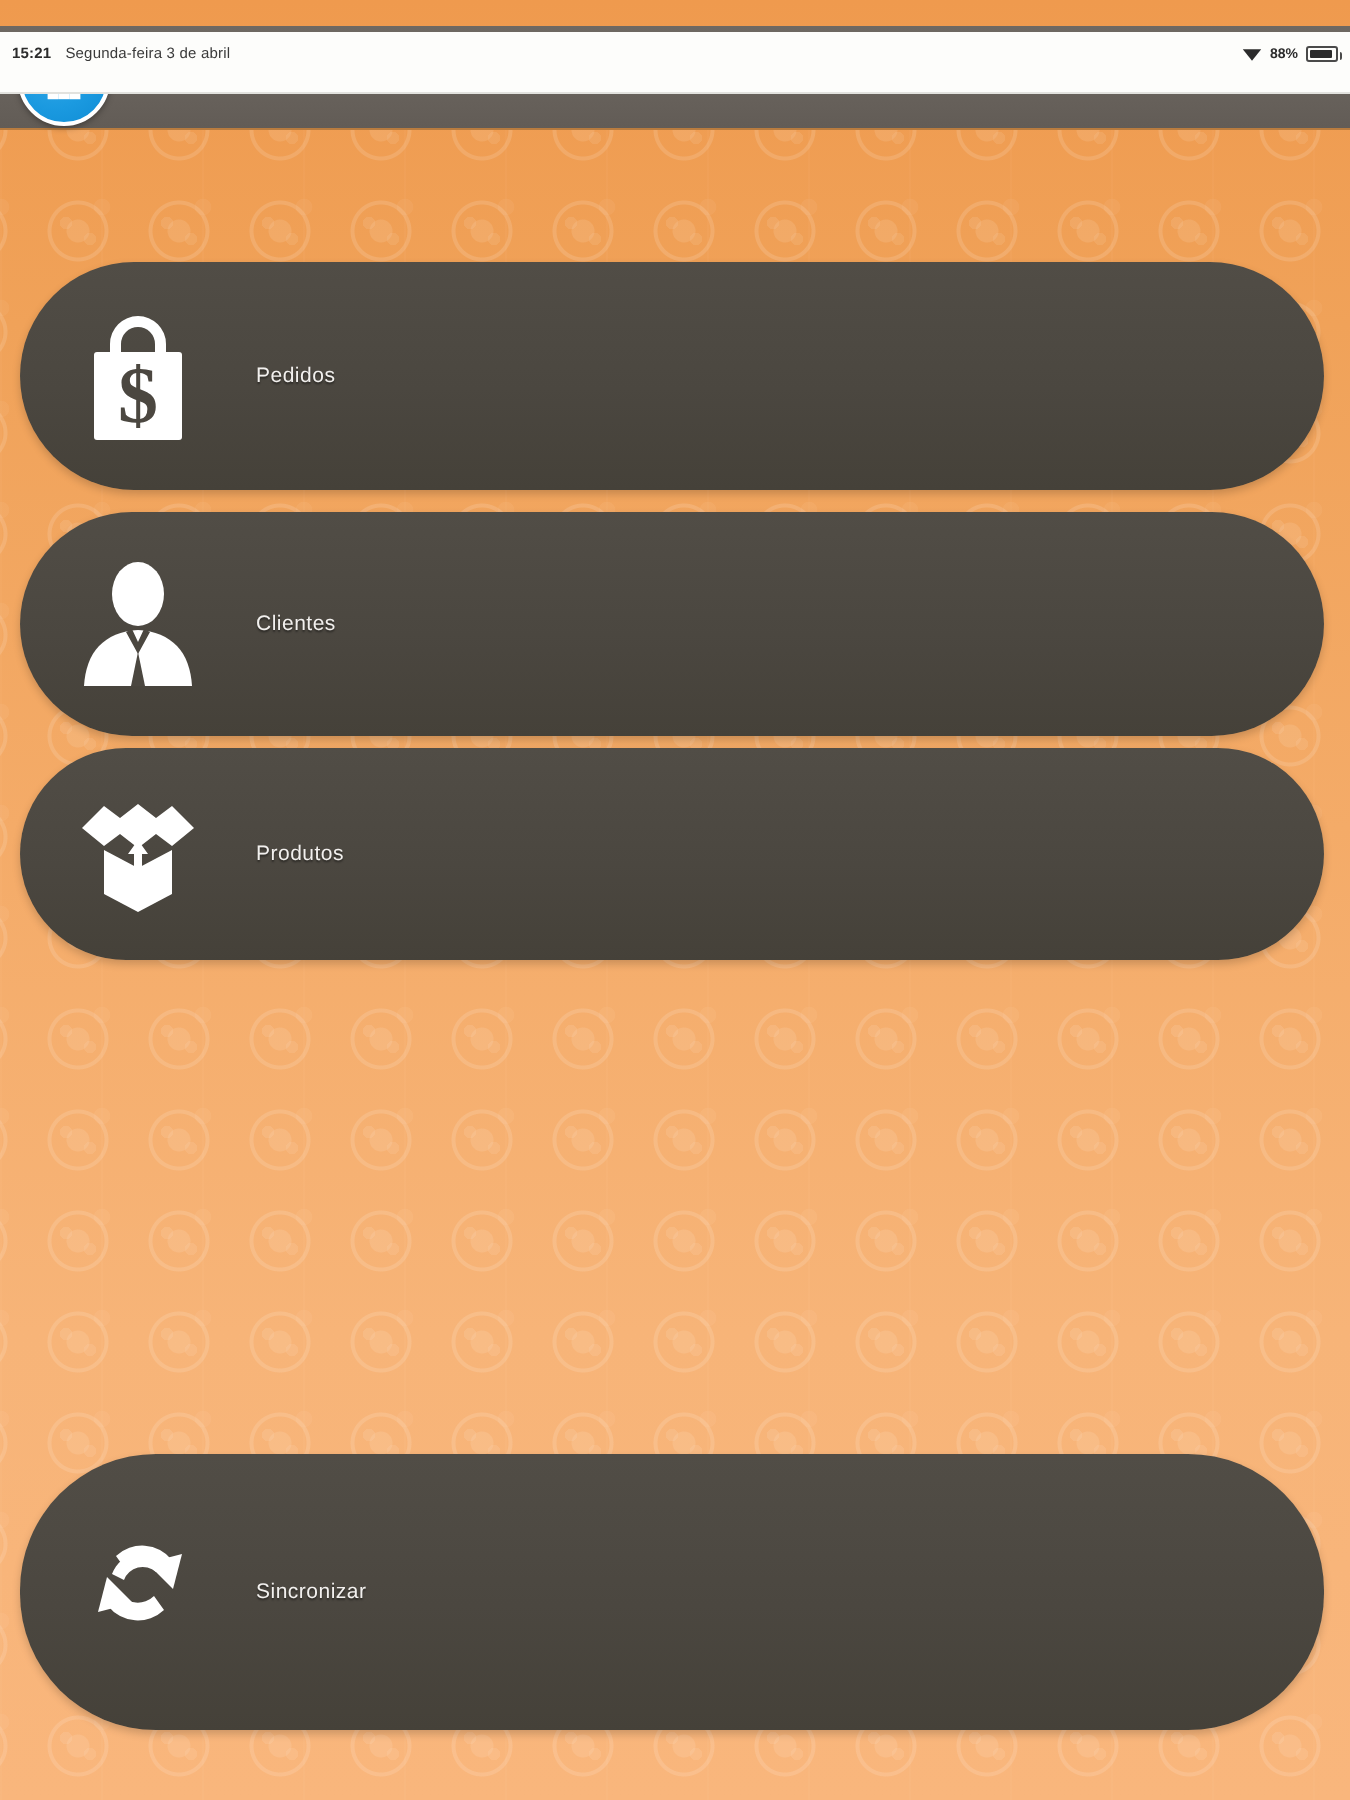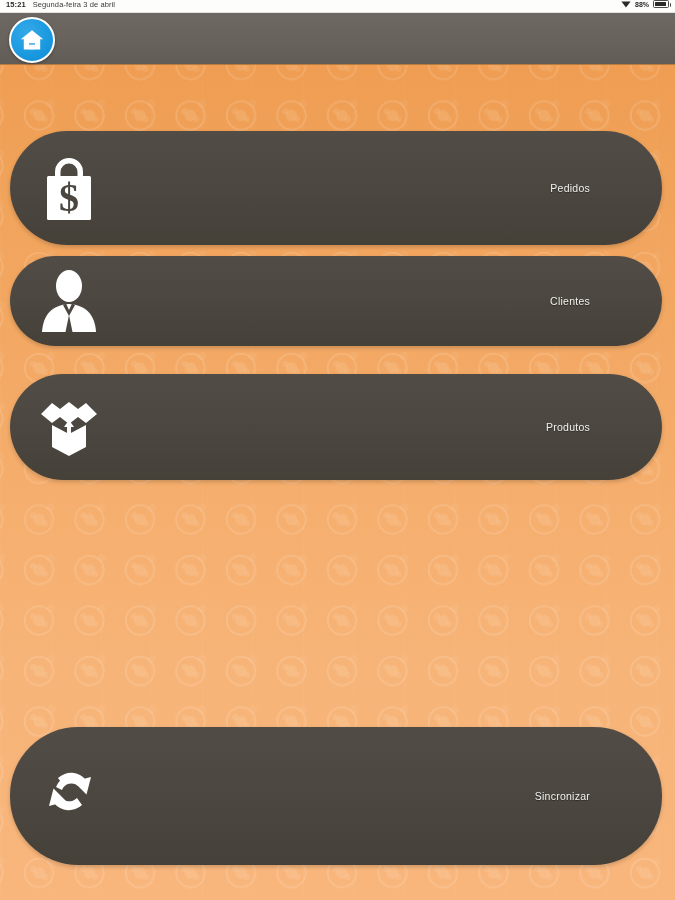--- a/index.html
+++ b/index.html
@@ -12,25 +12,25 @@
   }
 
   #app {
     position:relative;
     width:675px; height:900px;
     overflow:hidden;
   }
 
   
   .statusbar {
-    position:absolute; top:0; left:0;
+    position:absolute; top:16px; left:0;
     width:675px; height:13px;
     background:#fdfdfb;
-    display:flex; align-items:flex-start;
-    padding:0 6px;
+    display:flex; align-items:flex-end;
+    padding:15px 6px;
     border-bottom:1px solid #e2e2de;
     z-index:50;
   }
   .sb-left { display:flex; align-items:center; gap:7px; }
   .sb-time {
     font-size:7.5px; font-weight:bold; color:#2b2b2b;
     letter-spacing:.1px;
   }
   .sb-date {
     font-size:7.5px; color:#3a3a3a;
@@ -145,30 +145,30 @@
     box-shadow:0 2px 4px rgba(0,0,0,.18);
     z-index:10;
   }
   .mb-icon {
     width:118px;
     display:flex; align-items:center; justify-content:center;
     flex:0 0 auto;
   }
   .mb-label {
     flex:1 1 auto;
-    text-align:right;
+    text-align:left;
     color:#f2f0ee;
     font-size:10.5px;
     letter-spacing:.25px;
     padding-right:72px;
     text-shadow:0 1px 1px rgba(0,0,0,.45);
   }
 
   .btn-pedidos     { top:131px;  height:114px; }
-  .btn-clientes    { top:256px;  height:90px; }
+  .btn-clientes    { top:256px;  height:112px; }
   .btn-produtos    { top:374px;  height:106px; }
   .btn-sincronizar { top:727px;  height:138px; }
 
   svg { display:block; }
 </style>
 </head>
 <body>
 
 <div id="app">
 

